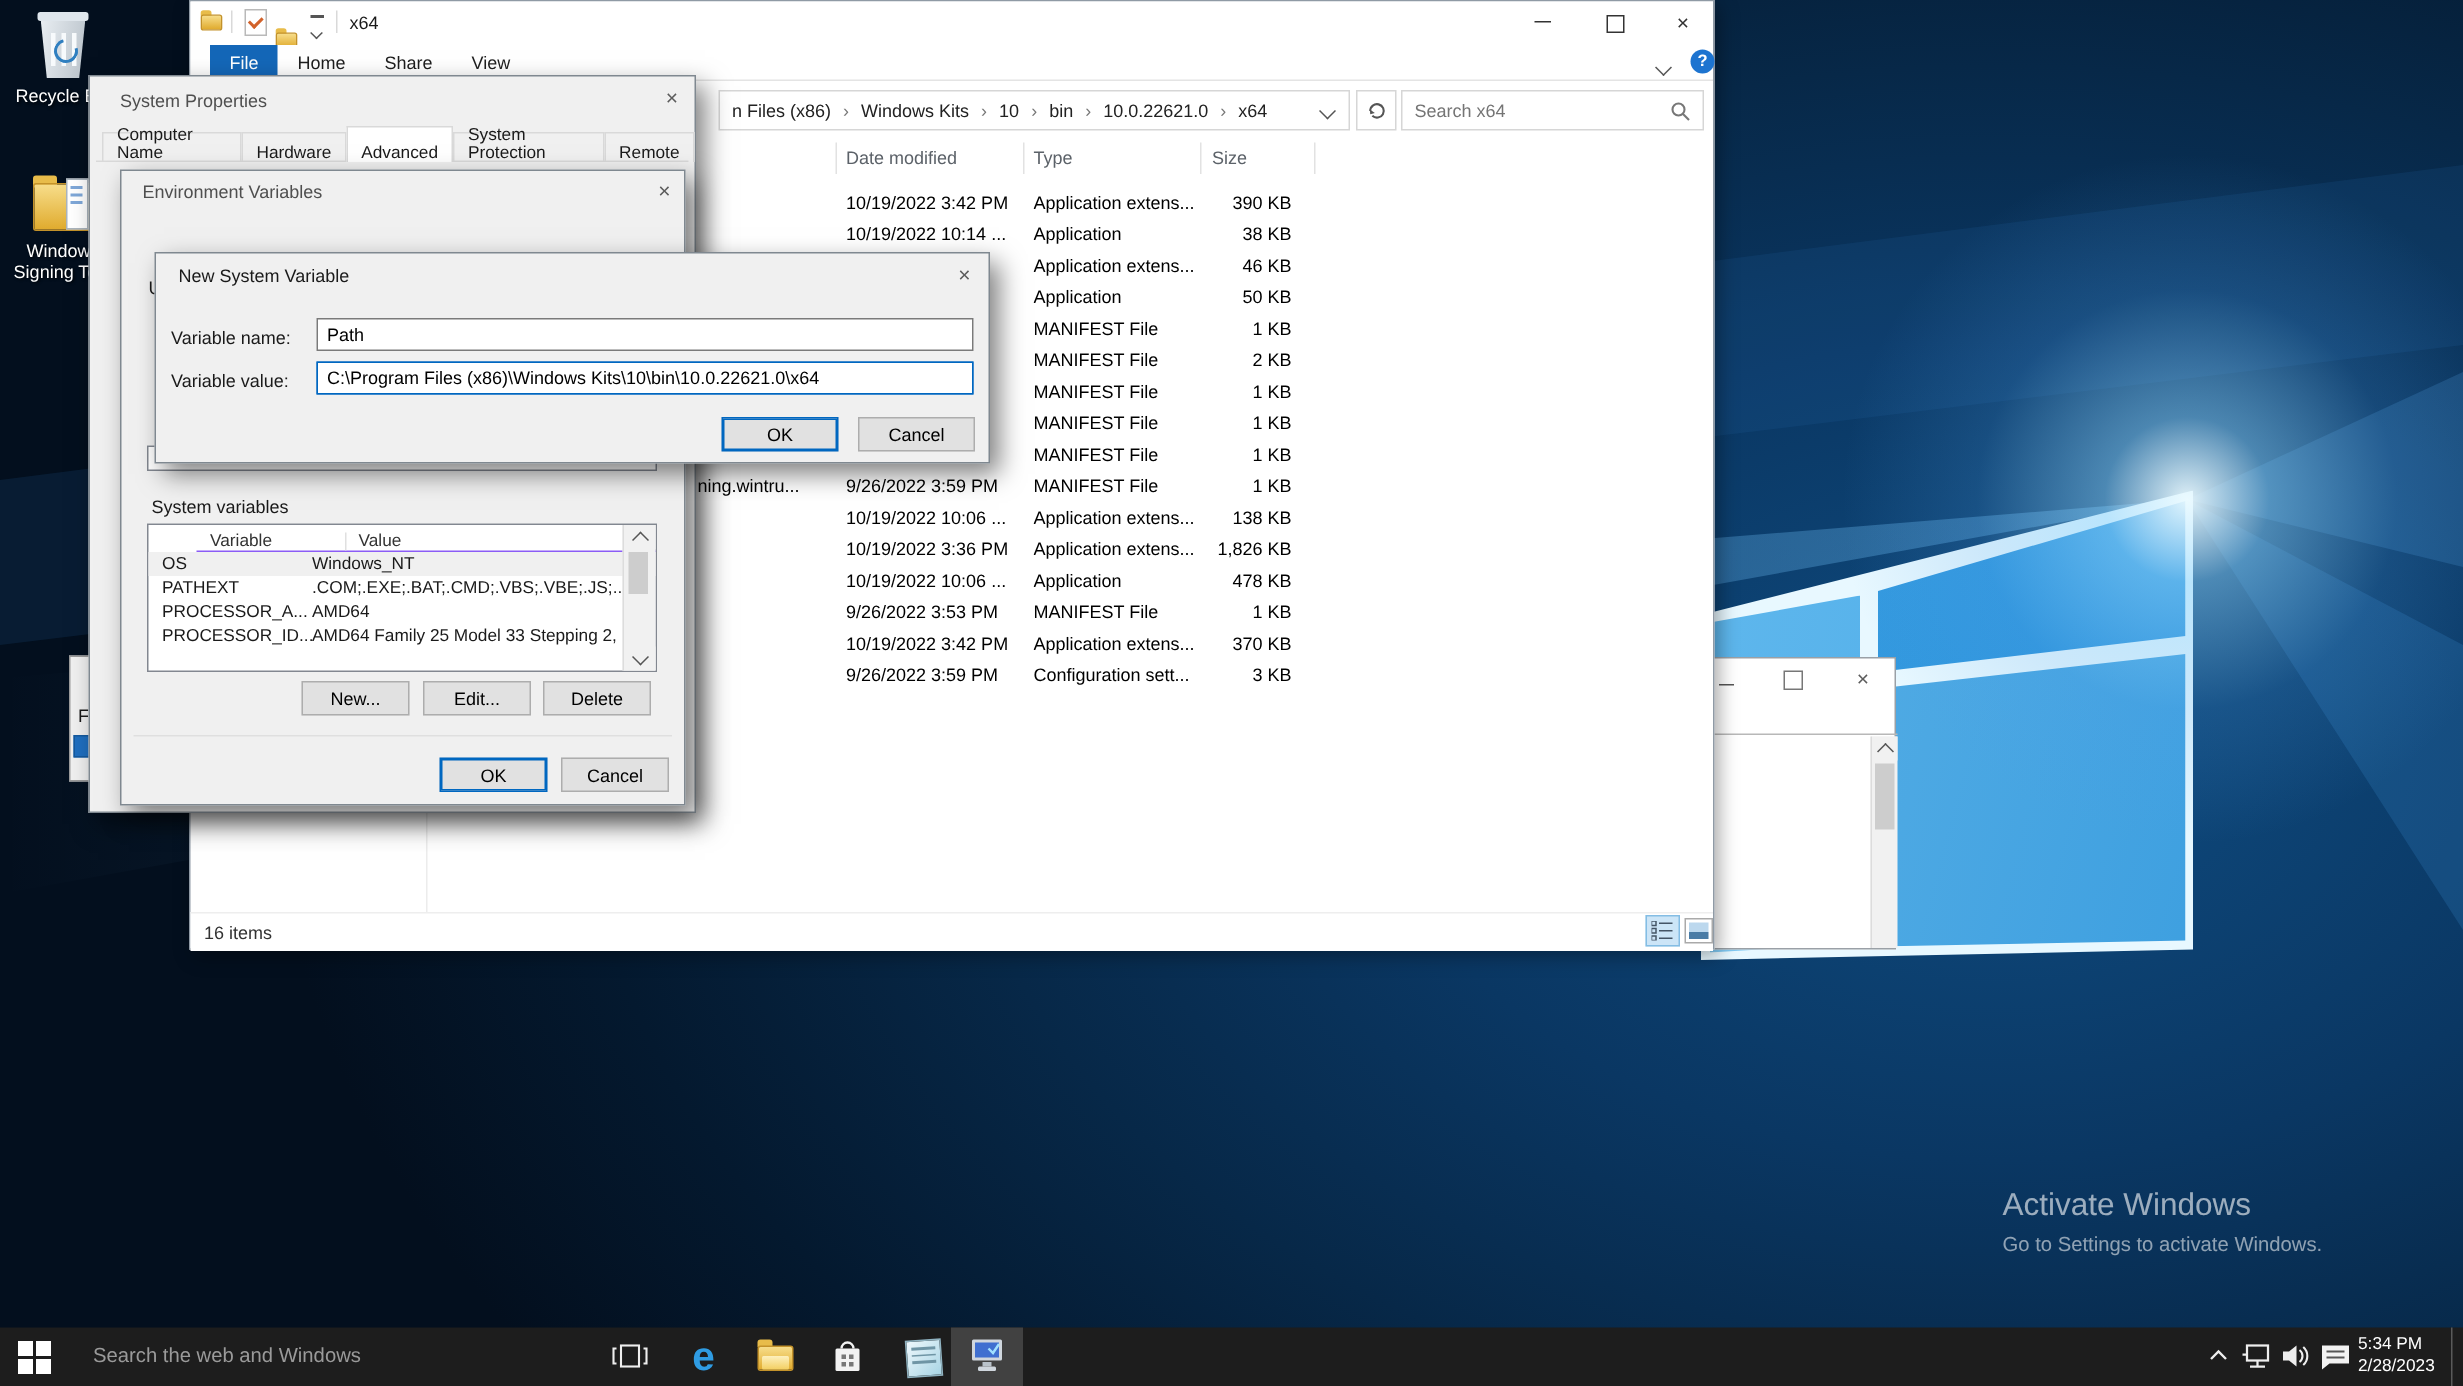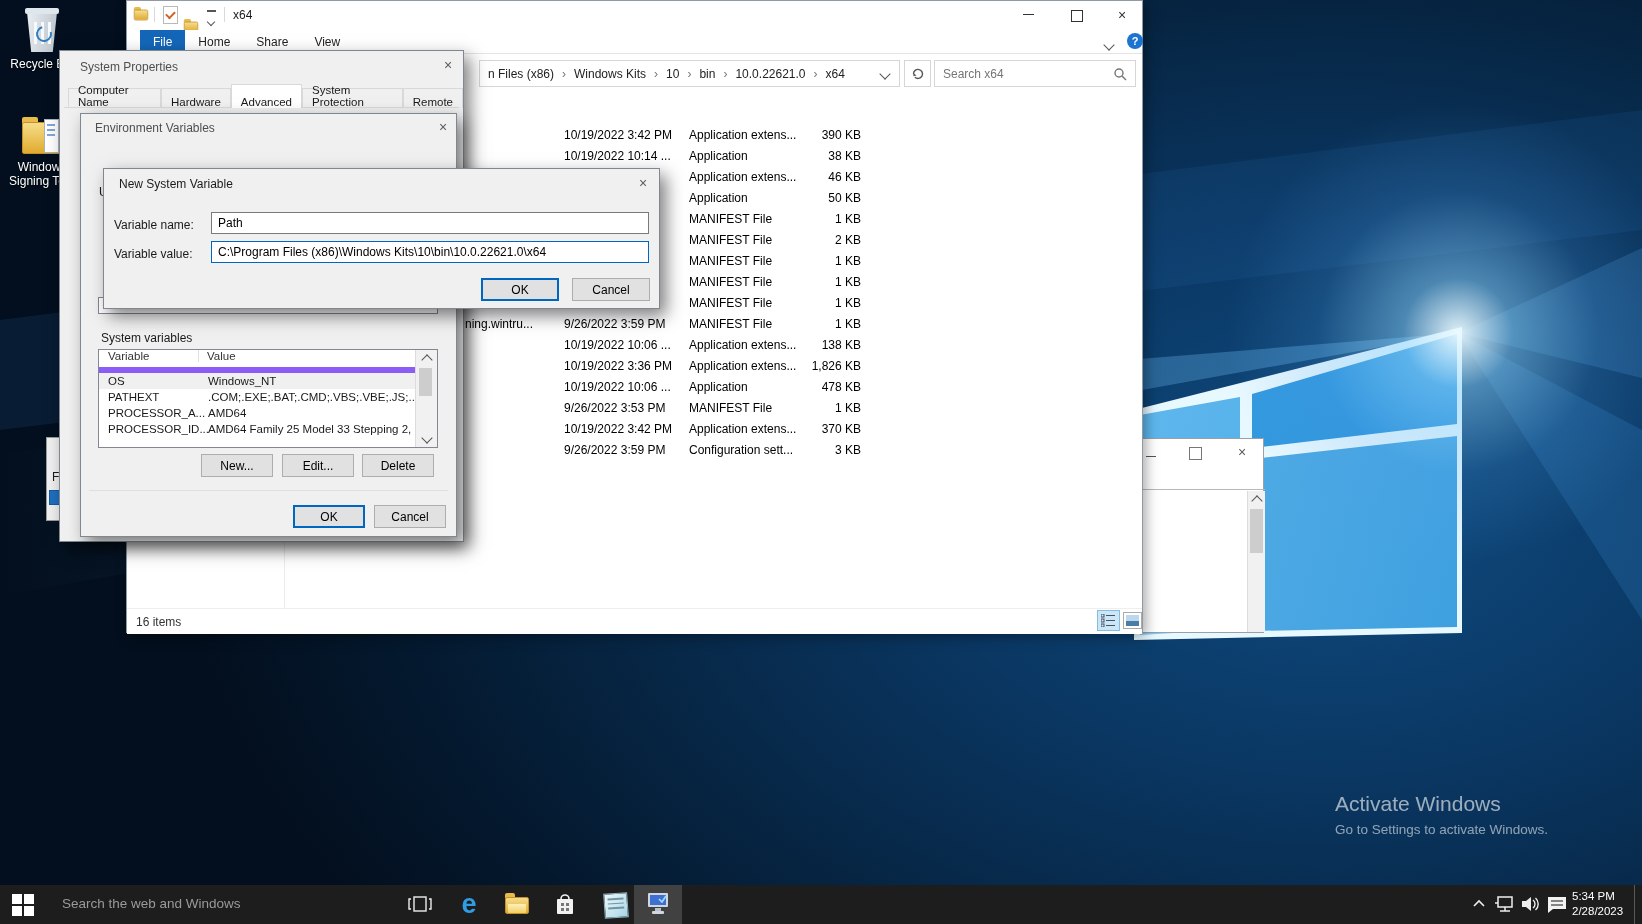--- a/index.html
+++ b/index.html
@@ -189,20 +189,29 @@
       </div>
       <div class="addr-box abs" style="left:807px;top:6px;width:202px;height:27px;">
         <input style="border: none; outline: none; flex: 1 1 0%; padding: 0px 8px; font-family: inherit; font-size: 12px; color: rgb(68, 68, 68); background: transparent;" placeholder="Search x64">
         <svg width="14" height="14" viewBox="0 0 14 14" style="margin-right:8px;flex:none;">
           <circle cx="6" cy="6" r="4" fill="none" stroke="#777" stroke-width="1.4"></circle>
           <line x1="9" y1="9" x2="13" y2="13" stroke="#777" stroke-width="1.4"></line>
           </svg>
       </div>
     </div>
 
+    <div class="abs" style="left:0;top:92px;width:100%;height:25px;background:#fff;">
+      <div class="abs colsep" style="left:430px;top:2px;height:21px;"></div>
+      <div class="abs colhead" style="left:437px;top:5px;">Date modified</div>
+      <div class="abs colsep" style="left:555px;top:2px;height:21px;"></div>
+      <div class="abs colhead" style="left:562px;top:5px;">Type</div>
+      <div class="abs colsep" style="left:673px;top:2px;height:21px;"></div>
+      <div class="abs colhead" style="left:681px;top:5px;">Size</div>
+      <div class="abs colsep" style="left:749px;top:2px;height:21px;"></div>
+    </div>
 
     <div class="abs" style="left:157px;top:92px;width:1px;height:515px;background:#ececec;"></div>
 
     <div id="fileRows" class="abs" style="left:0;top:124px;width:100%;height:340px;">
         <div class="file-row" style="top: 0px;">
           <div class="fr-cell" style="left: 437px; width: 118px;">10/19/2022 3:42 PM</div>
           <div class="fr-cell" style="left: 562px; width: 108px;">Application extens...</div>
           <div class="fr-cell" style="left: 654px; width: 80px; text-align: right;">390 KB</div>
         </div>
         <div class="file-row" style="top: 21px;">
@@ -316,21 +325,21 @@
     <div class="dlg-title abs" style="left:14px;top:7px;">Environment Variables</div>
     <div class="abs closex" style="left:354px;top:6px;width:16px;height:16px;">×</div>
 
     <div class="abs" style="left:18px;top:43px;color:#1a1a1a;margin-top:28px;">User variables for</div>
 
     <div class="listbox abs" style="left:17px;top:183px;width:340px;height:17px;"></div>
 
     <div class="abs" style="left:20px;top:217px;color:#1a1a1a;">System variables</div>
 
     <div class="listbox abs" style="left:17px;top:235px;width:340px;height:99px;">
-      <div style="display:flex;height:17px;border-bottom:6px solid #8b5cf6;align-items:flex-start;font-size:11.5px;color:#333;">
+      <div style="display:flex;height:17px;border-bottom:1px solid #8b5cf6;align-items:flex-end;font-size:11.5px;color:#333;margin-left:32px;">
         <div style="width:100px;padding-left:9px;border-right:1px solid #e0e0e0;box-sizing:border-box;">Variable</div>
         <div style="padding-left:8px;">Value</div>
       </div>
       <div id="envRows">
           <div class="lb-row" style="background: rgb(240, 240, 240);">
             <div class="lb-var">OS</div>
             <div class="lb-val">Windows_NT</div>
           </div>
           <div class="lb-row">
             <div class="lb-var">PATHEXT</div>

